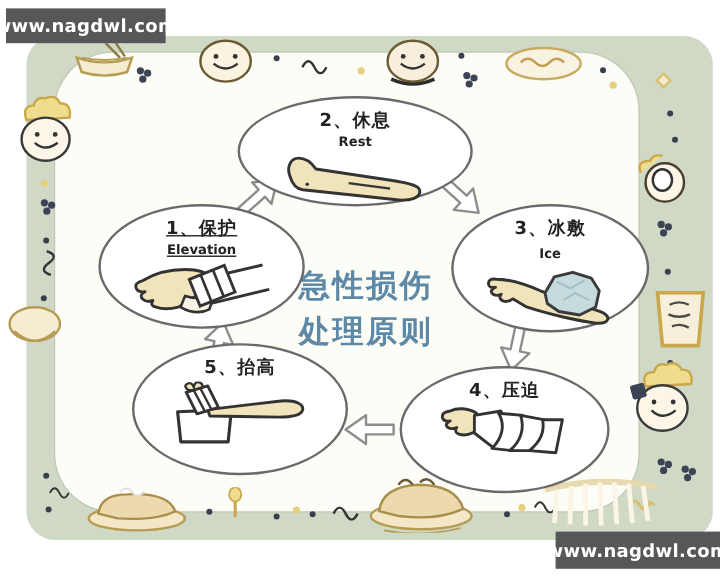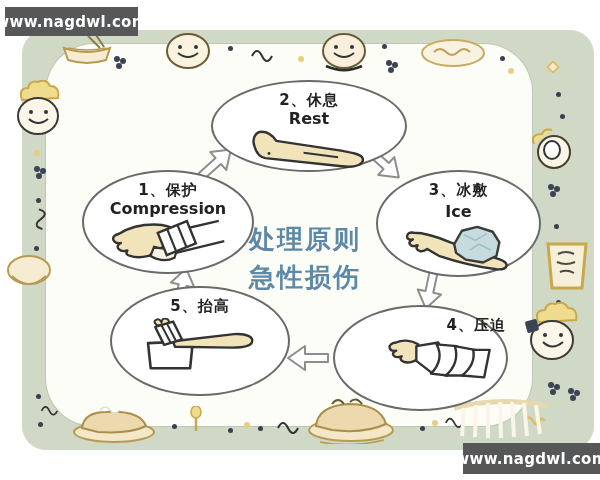--- a/index.html
+++ b/index.html
@@ -15,27 +15,27 @@
   
   .wm { position:absolute; background:#565759; color:#fff; font-size:15px; font-weight:bold;
         display:flex; align-items:center; justify-content:center; letter-spacing:.3px; z-index:30; }
   .wm-top { left:5px; top:7px; width:133px; height:29px; }
   .wm-bottom { right:0; top:443px; width:137px; height:31px; }
 
   
   .node { position:absolute; background:#fff; border:2px solid #6a6a6a; border-radius:50%;
           display:flex; flex-direction:column; align-items:center; z-index:10; }
   .node .t1 { font-size:15px; font-weight:bold; color:#222; margin-top:9px; letter-spacing:1px; }
-  .node .t2 { font-size:16px; font-weight:bold; color:#222; line-height:17px; }
+  .node .t2 { font-size:11px; font-weight:bold; color:#222; line-height:17px; }
   .node svg.illu { margin-top:2px; }
-  #node-rest        { left:211px; top:80px;  width:196px; height:92px; }
-  #node-protection  { left:82px;  top:170px; width:172px; height:104px; }
+  #node-rest        { left:198px; top:80px;  width:196px; height:92px; }
+  #node-protection  { left:82px;  top:170px; width:172px; height:104px;text-decoration:underline; }
   #node-ice         { left:376px; top:170px; width:165px; height:107px;justify-content:space-between; }
   #node-elevation   { left:110px; top:286px; width:180px; height:110px; }
-  #node-compression { left:333px; top:305px; width:175px; height:106px;align-items:flex-end; }
+  #node-compression { left:333px; top:305px; width:175px; height:106px; }
 
   
   .center-title { position:absolute; left:238px; top:220px; width:134px; text-align:center;
                   font-size:26px; font-weight:bold; color:#5e89a6; letter-spacing:2px; z-index:5; }
   .center-title div { line-height:38px; }
 
   
   .arrow { position:absolute; width:44px; height:30px; z-index:8; }
   .arrow path { fill:#fff; stroke:#8d8d8d; stroke-width:2; stroke-linejoin:round; }
   #arrow-1-2 { left:194px; top:148px; transform:rotate(-42deg); }
@@ -183,37 +183,37 @@
       <line x1="60" y1="8" x2="62" y2="43"></line>
         <line x1="72" y1="9" x2="75" y2="42"></line>
       <line x1="84" y1="11" x2="88" y2="40"></line>
     </g>
   </svg>
   <div class="decor berry" style="left:568px;top:388px"></div>
 
   <div class="panel"></div>
 
   <div class="center-title">
+    <div>急性损伤</div>
     <div>处理原则</div>
-    <div>急性损伤</div>
   </div>
 
   <div class="node" id="node-rest">
     <div class="t1">2、休息</div>
     <div class="t2">Rest</div>
     <svg class="illu" width="132" height="40" viewBox="0 0 132 44">
       <path d="M14,3 C7,3 3,11 6,19 C8,26 11,31 18,32 L102,41 C117,43 127,39 125,32 C123,27 112,26 103,24 L30,13 C26,7 20,3 14,3 Z" fill="#f1e4ba" stroke="#333" stroke-width="2.4" stroke-linejoin="round"></path>
       <circle cx="22" cy="27" r="1.6" fill="#333"></circle>
       <path d="M60,26 L98,31" stroke="#333" stroke-width="2" fill="none"></path>
     </svg>
   </div>
 
   <div class="node" id="node-protection">
     <div class="t1">1、保护</div>
-    <div class="t2">Compression</div>
+    <div class="t2">Elevation</div>
     <svg class="illu" width="126" height="48" viewBox="0 0 126 52">
       <line x1="58" y1="16" x2="118" y2="2" stroke="#333" stroke-width="2.4"></line>
       <line x1="66" y1="38" x2="124" y2="24" stroke="#333" stroke-width="2.4"></line>
       <path d="M10,16 q-8,2 -6,7 q2,4 8,3 q-6,3 -2,7 q3,3 9,1 q-3,5 3,6 q8,3 20,0 L64,26 Q74,22 72,14 Q66,6 48,6 Q26,6 10,16 Z" fill="#f1e4ba" stroke="#333" stroke-width="2.4" stroke-linejoin="round"></path>
       <path d="M44,40 Q58,48 70,42 L74,30 Q60,34 48,30 Z" fill="#f6f2e4" stroke="#333" stroke-width="2.2"></path>
       <g transform="rotate(-22 72 22)">
         <rect x="56" y="8" width="34" height="26" fill="#fff" stroke="#333" stroke-width="2.4"></rect>
         <line x1="67" y1="8" x2="67" y2="34" stroke="#333" stroke-width="2.2"></line>
         <line x1="79" y1="8" x2="79" y2="34" stroke="#333" stroke-width="2.2"></line>
       </g>

